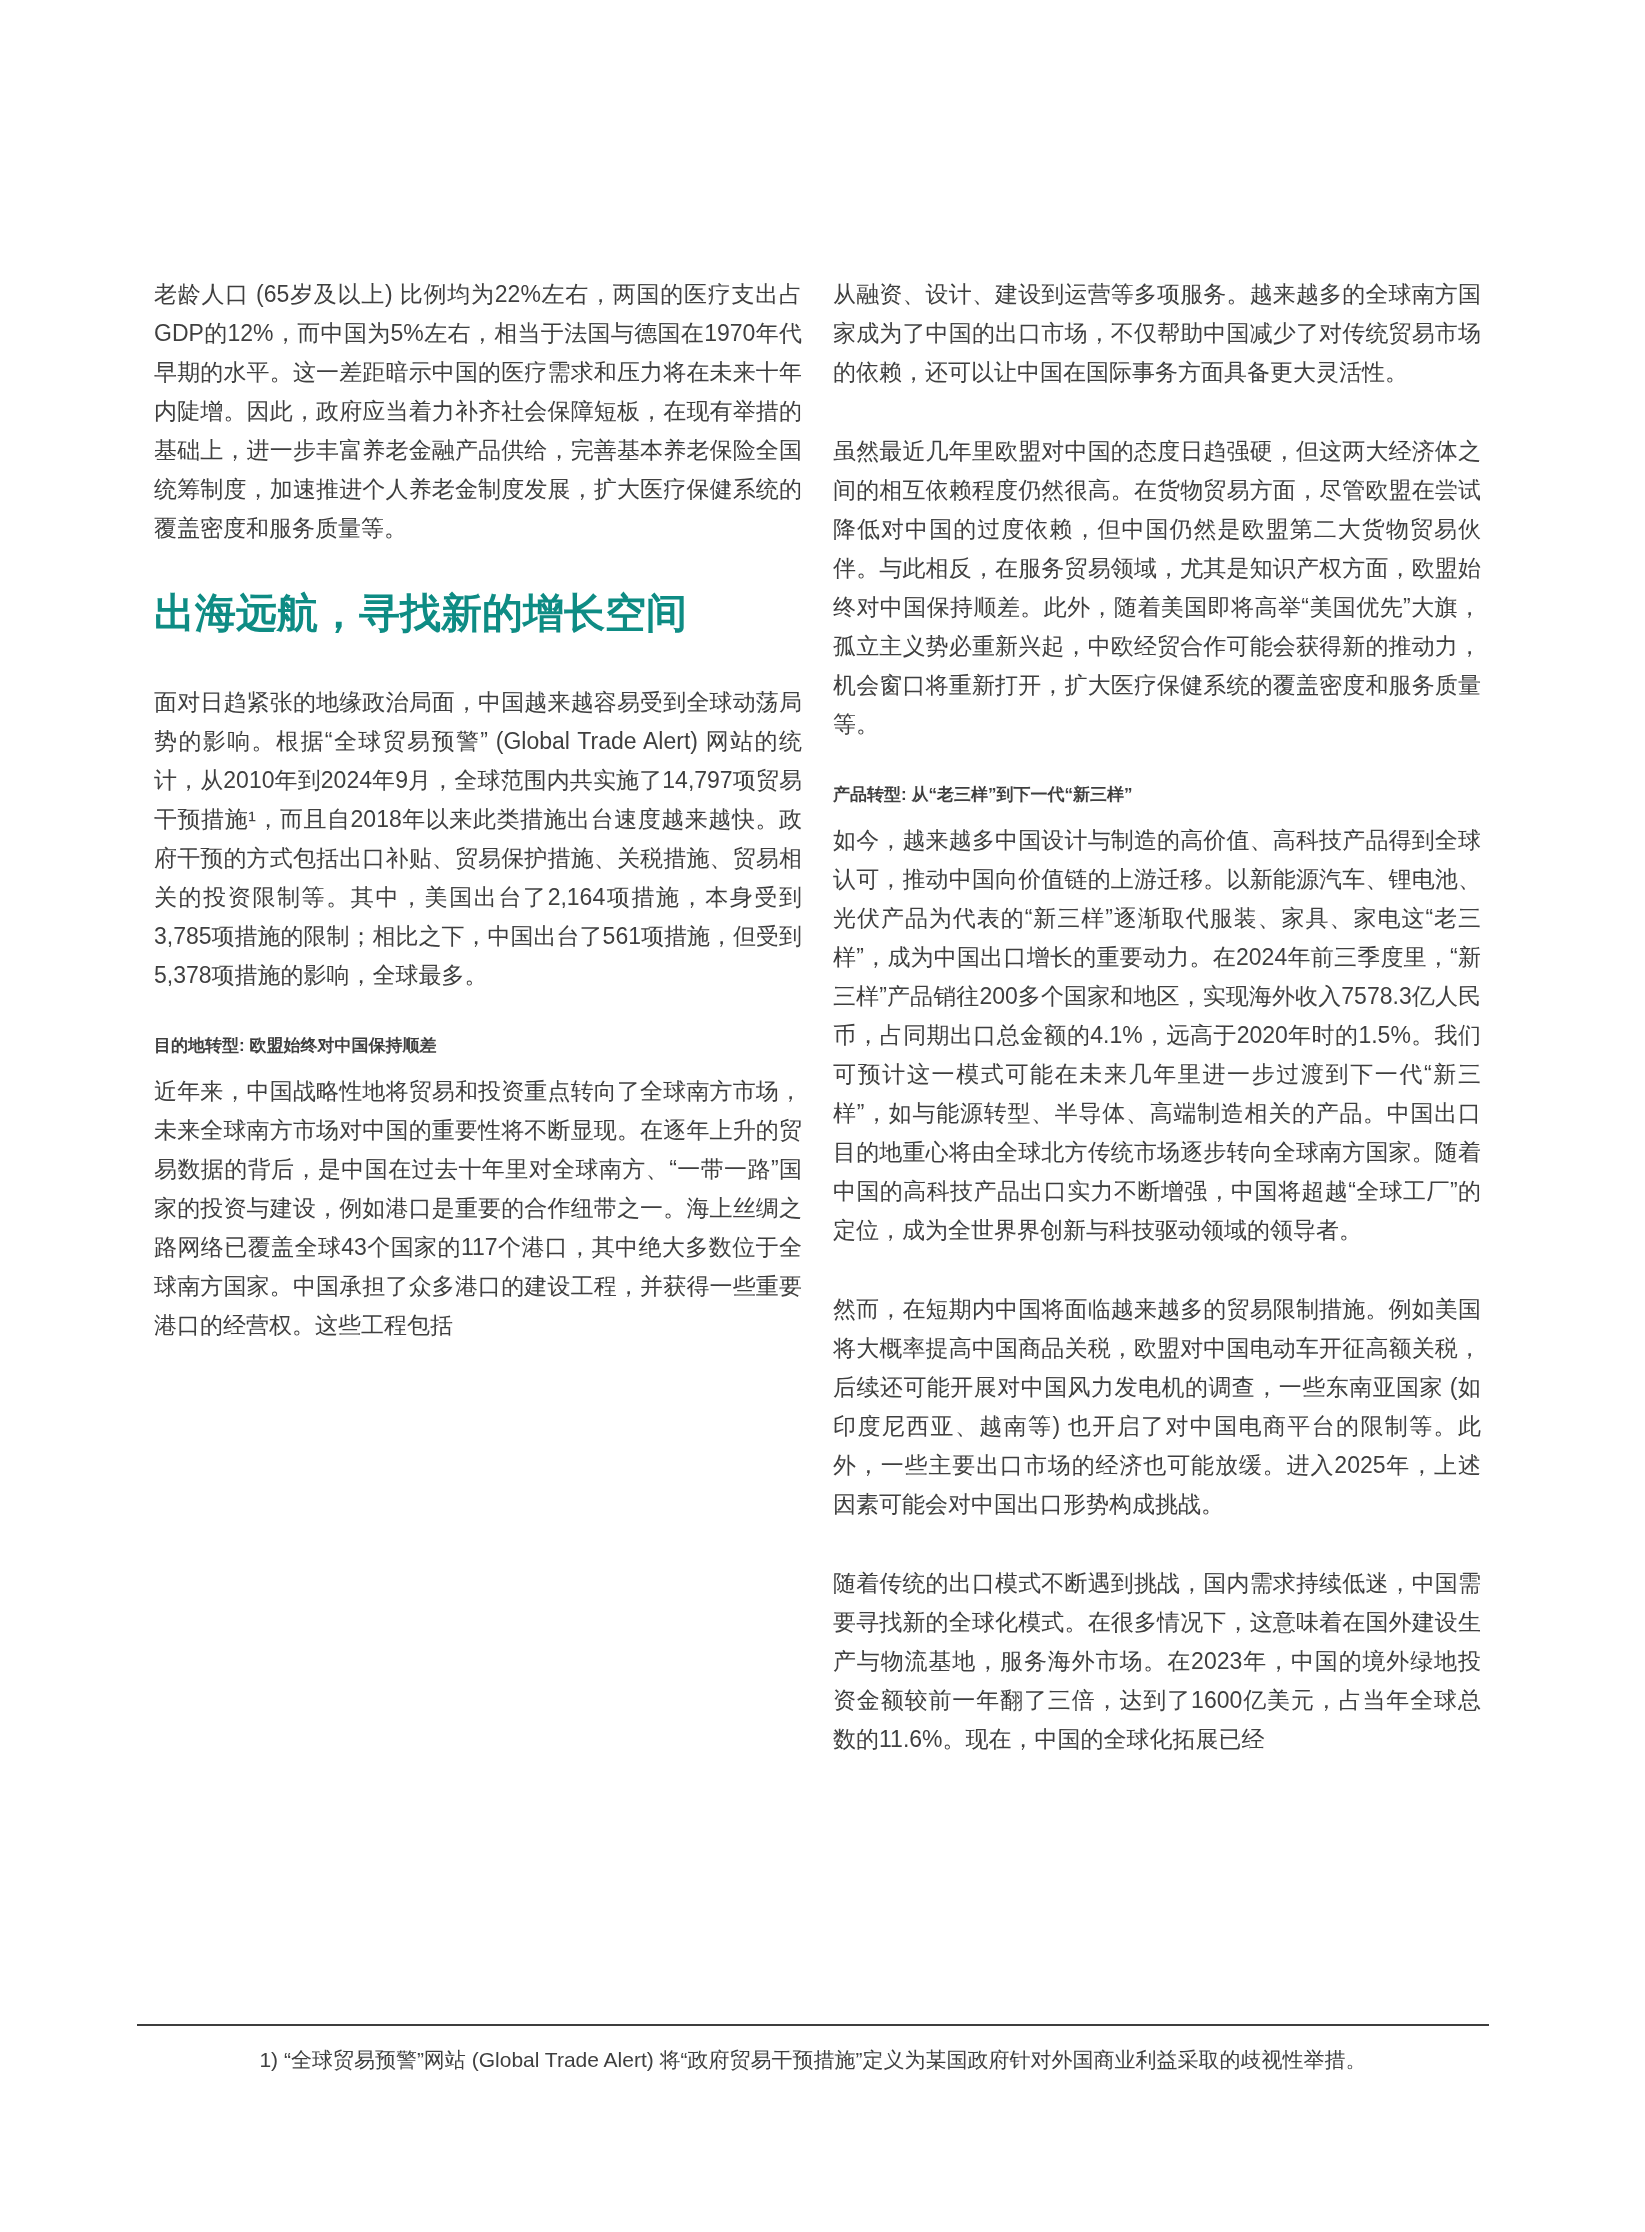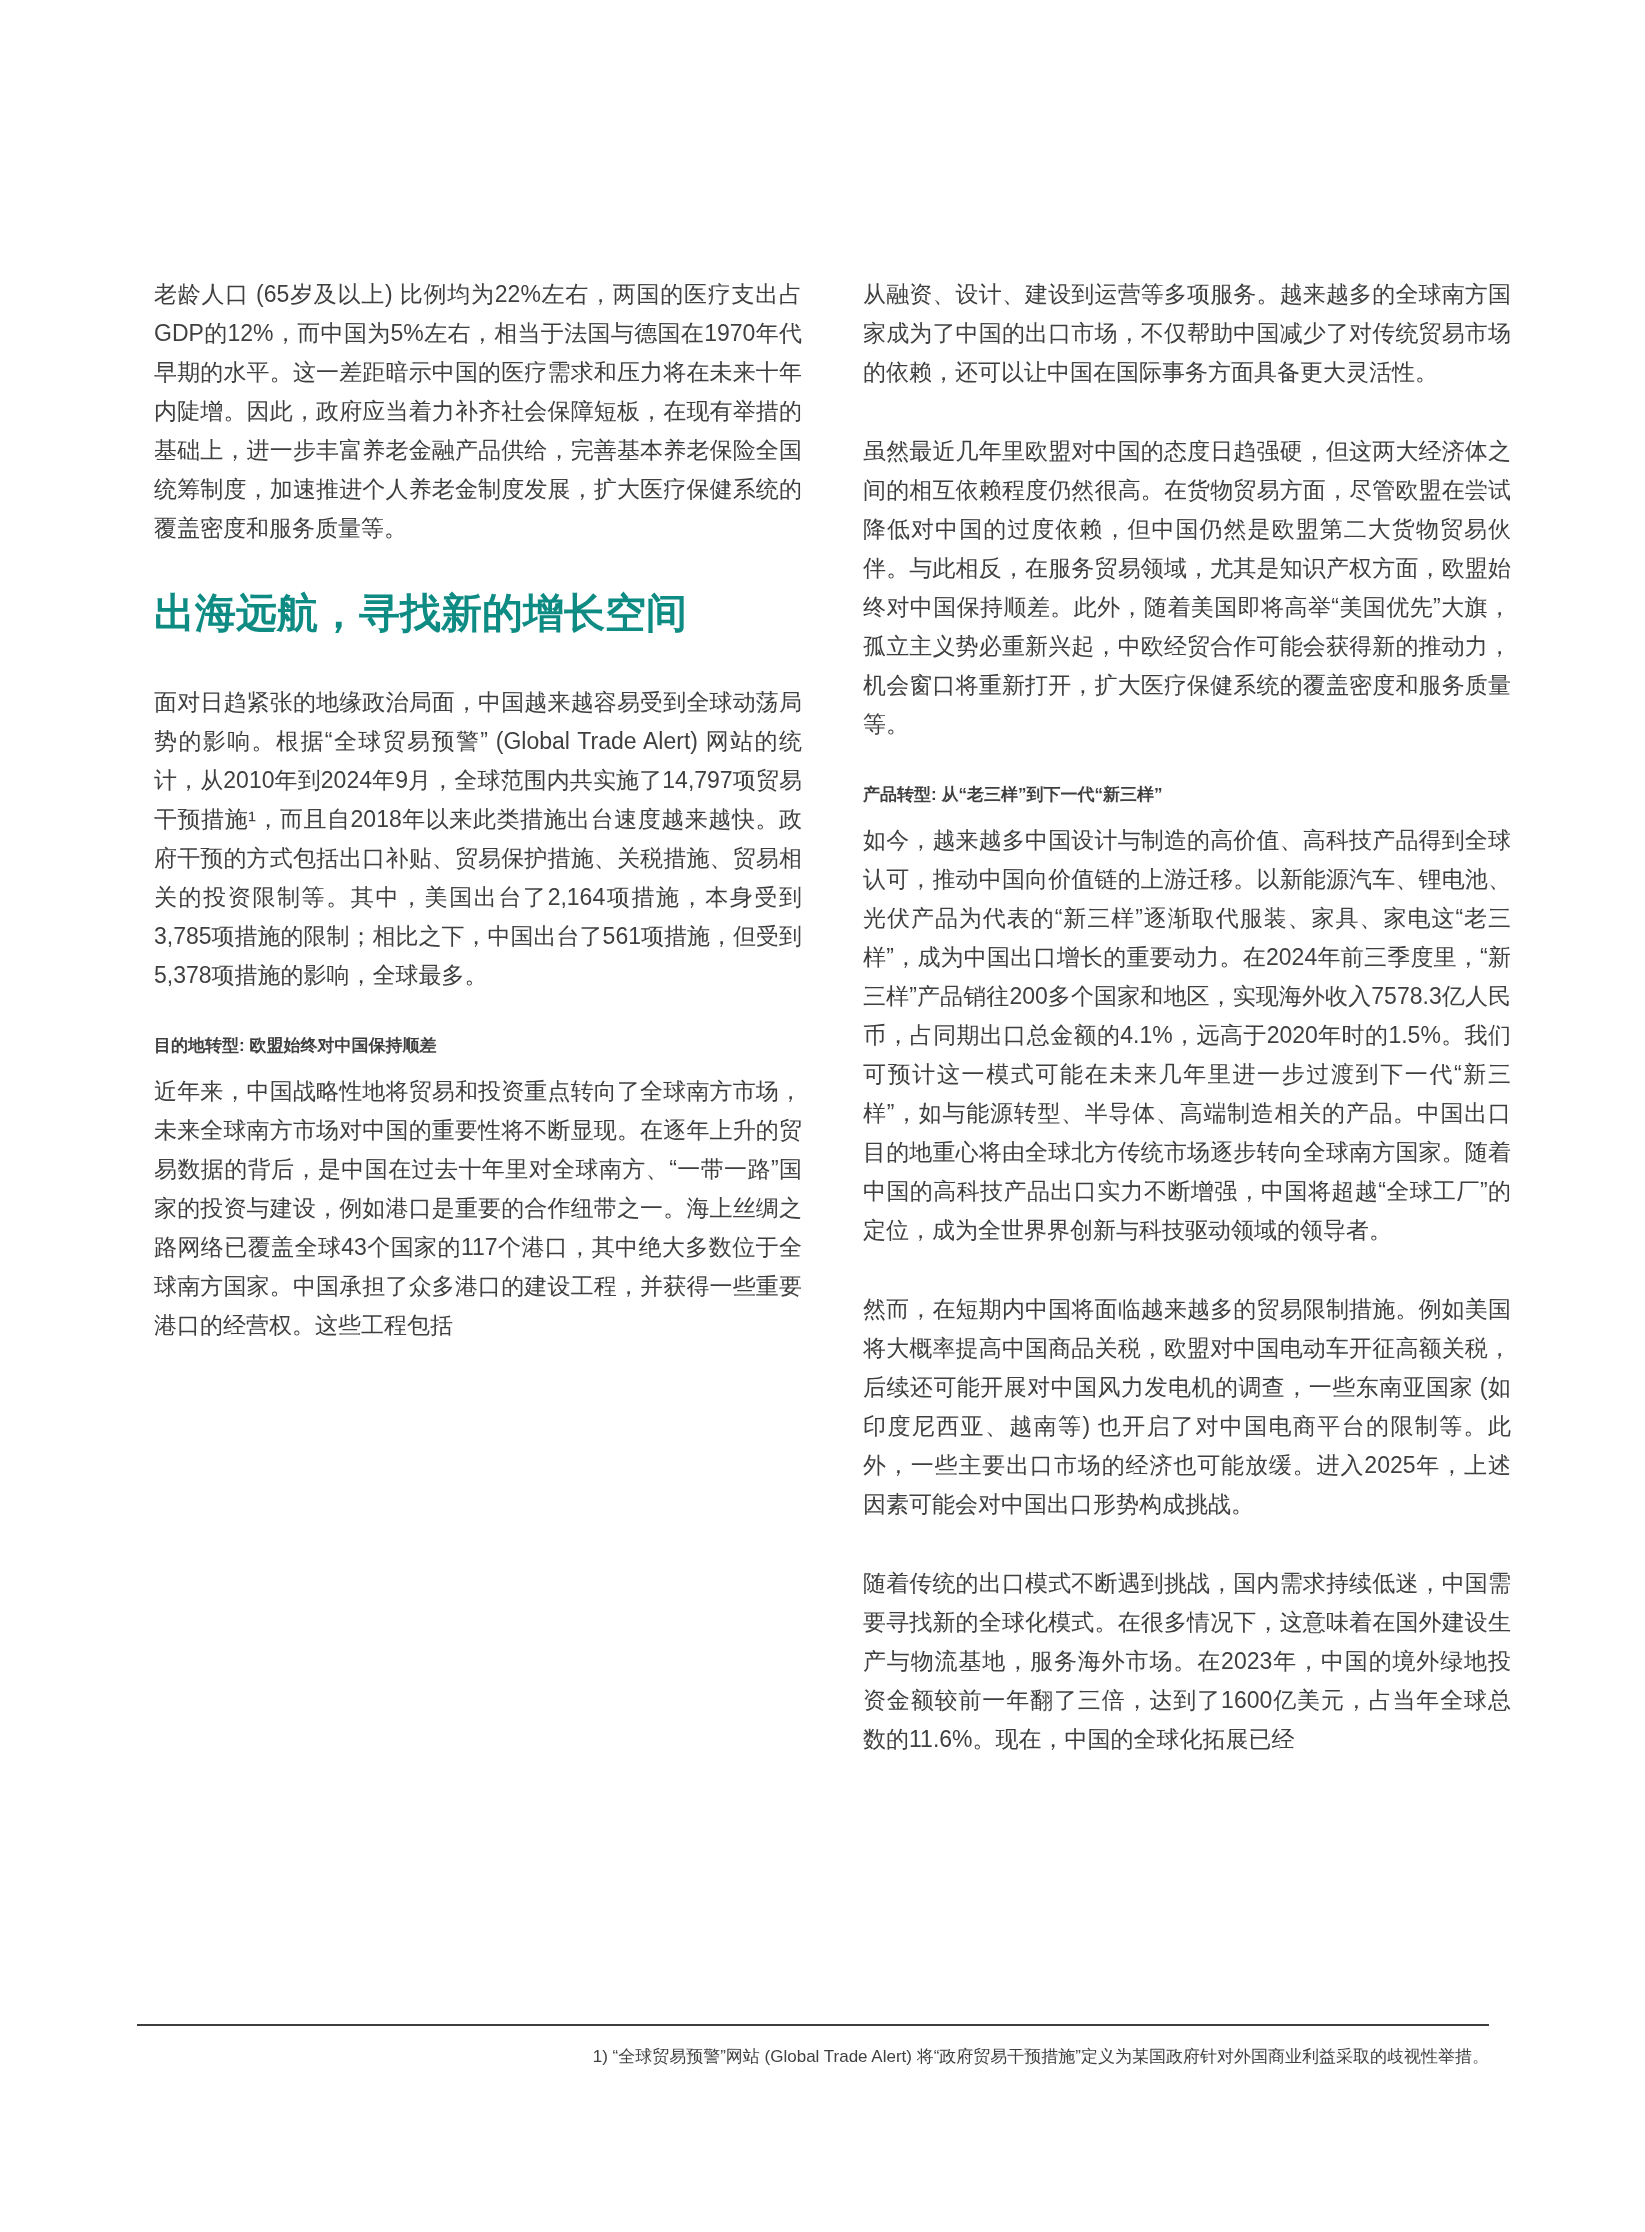--- a/index.html
+++ b/index.html
@@ -16,21 +16,21 @@
     overflow:hidden;
     font-family:"Liberation Sans","DejaVu Sans",sans-serif;
     color:var(--text);
   }
   .columns{
     position:absolute;
     left:154px;
     top:275px;
     width:1335px;
     display:flex;
-    gap:61px;
+    gap:31px;
   }
   .col{
     flex:0 0 648px;
     width:648px;
   }
   .body-para{
     font-size:23px;
     line-height:39px;
     text-align:justify;
     margin:0 0 40px 0;
@@ -54,23 +54,23 @@
     left:137px;
     top:2024px;
     width:1352px;
   }
   .footnote-rule{
     height:0;
     border-top:2.5px solid var(--rule);
     margin:0 0 18px 0;
   }
   .footnote-text{
-    font-size:17px;
+    font-size:21px;
     line-height:1.55;
-    text-align:right;
+    text-align:center;
     color:var(--text);
   }
 </style>
 </head>
 <body>
 
 <div class="page">
 
   <div class="columns">
 

